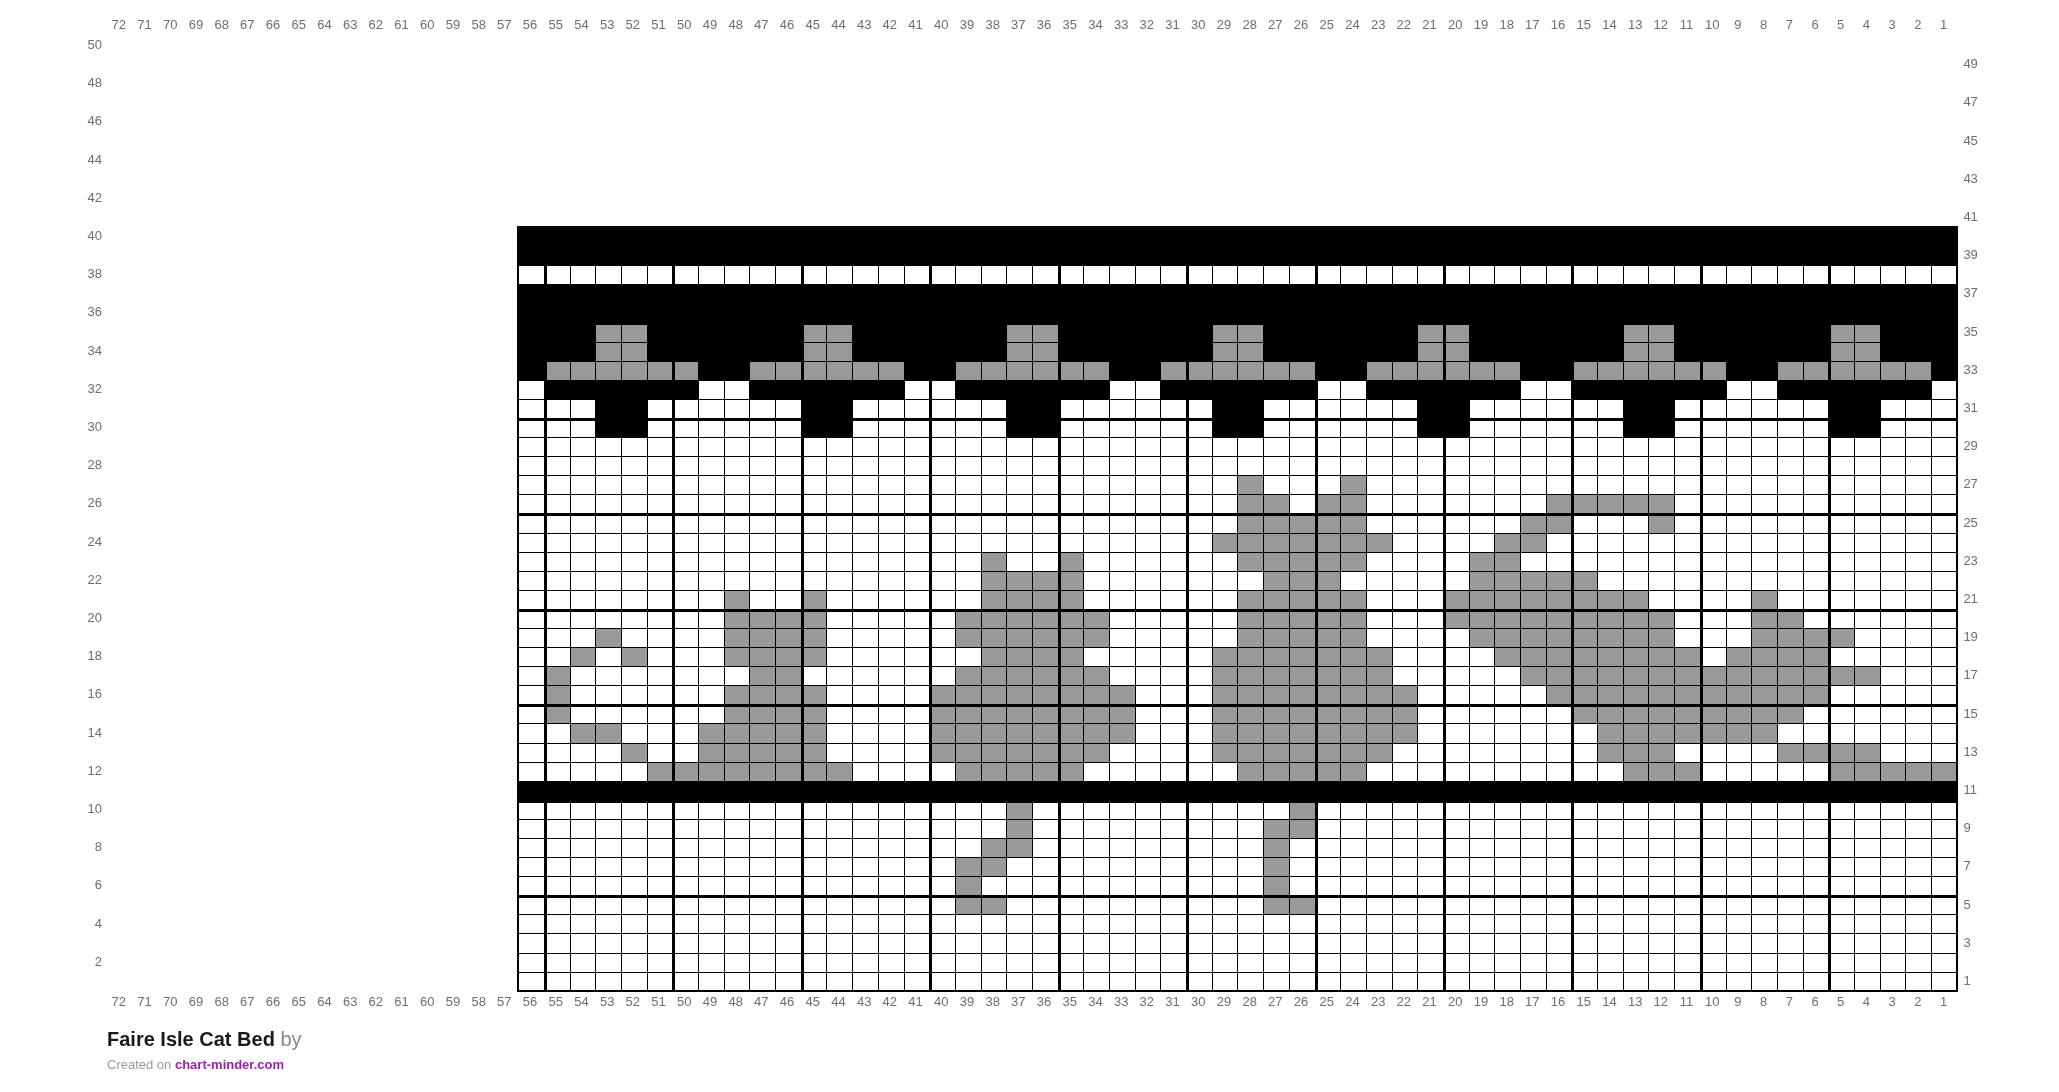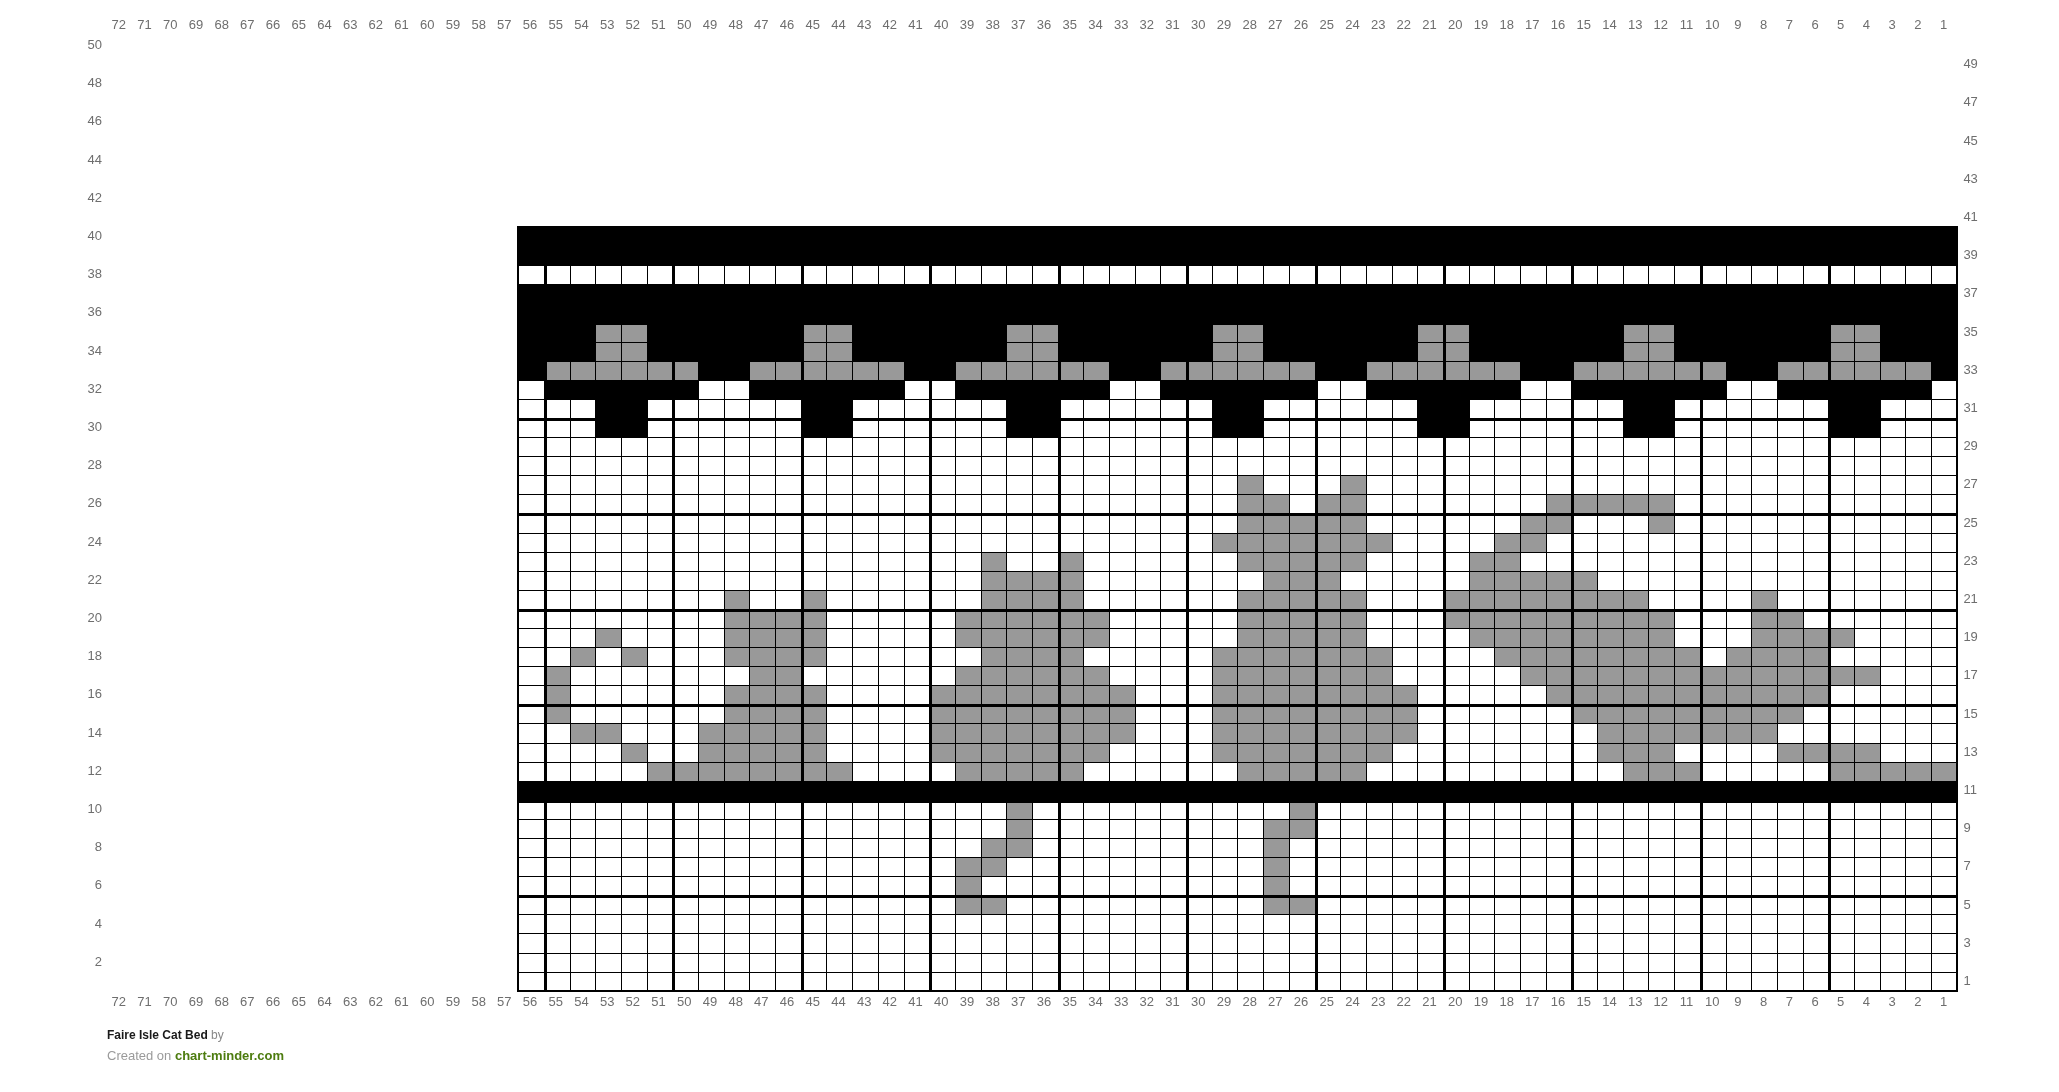--- a/index.html
+++ b/index.html
@@ -27,24 +27,24 @@
     border-right:1px solid #000;border-bottom:1px solid #000;
   }
   .cell.hl{border-left:2px solid #000;}
   .cell.ht{border-top:2px solid #000;}
   .cell.er{border-right:2px solid #000;}
   .cell.eb{border-bottom:2px solid #000;}
   .cell.w{background:#ffffff;}
   .cell.g{background:#999999;}
   .cell.b{background:#000000;}
   #title-block{position:absolute;left:107px;top:1028px;}
-  #title-line{font-size:12px;color:#888888;}
+  #title-line{font-size:20px;color:#888888;}
   #title-line b{color:#1a1a1a;font-weight:bold;}
   #credit-line{margin-top:6px;font-size:13px;color:#9a9a9a;}
-  #credit-line b{color:#4d7c0f;font-weight:bold;}
+  #credit-line b{color:#a21caf;font-weight:bold;}
 </style>
 </head>
 <body>
 
 <div id="chart-area">
   <div id="top-labels">
       <span class="collabel" style="left: 106px; top: 17px;">72</span>
       <span class="collabel" style="left: 131.7px; top: 17px;">71</span>
       <span class="collabel" style="left: 157.4px; top: 17px;">70</span>
       <span class="collabel" style="left: 183.1px; top: 17px;">69</span>

